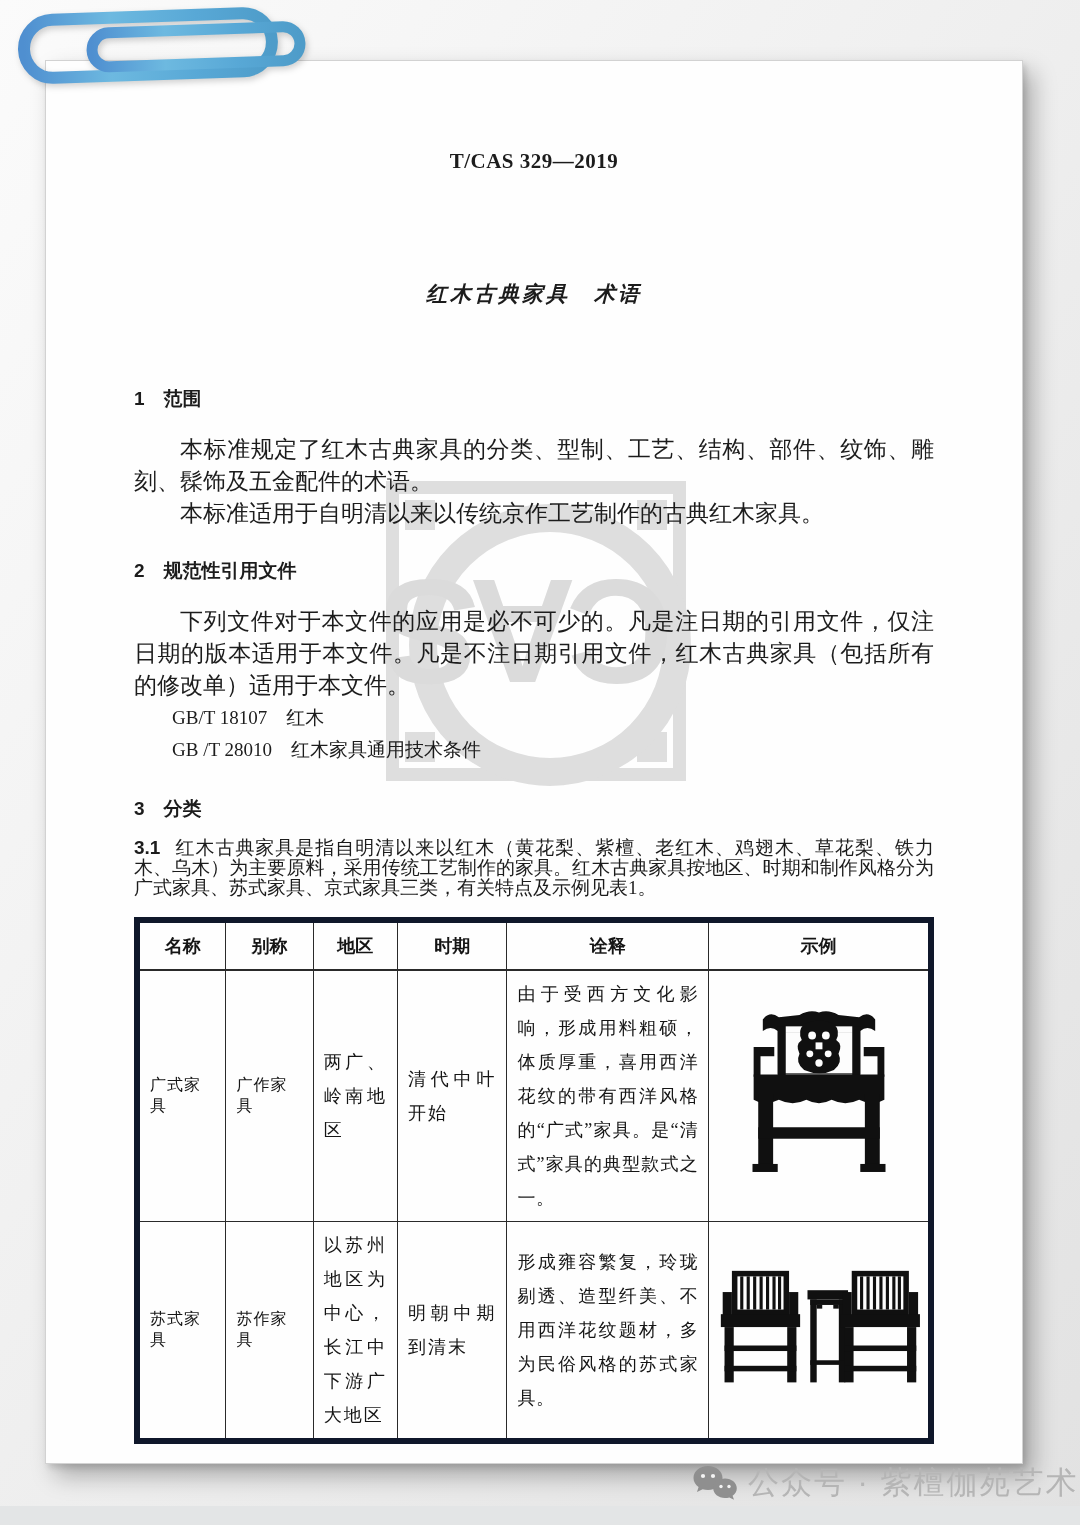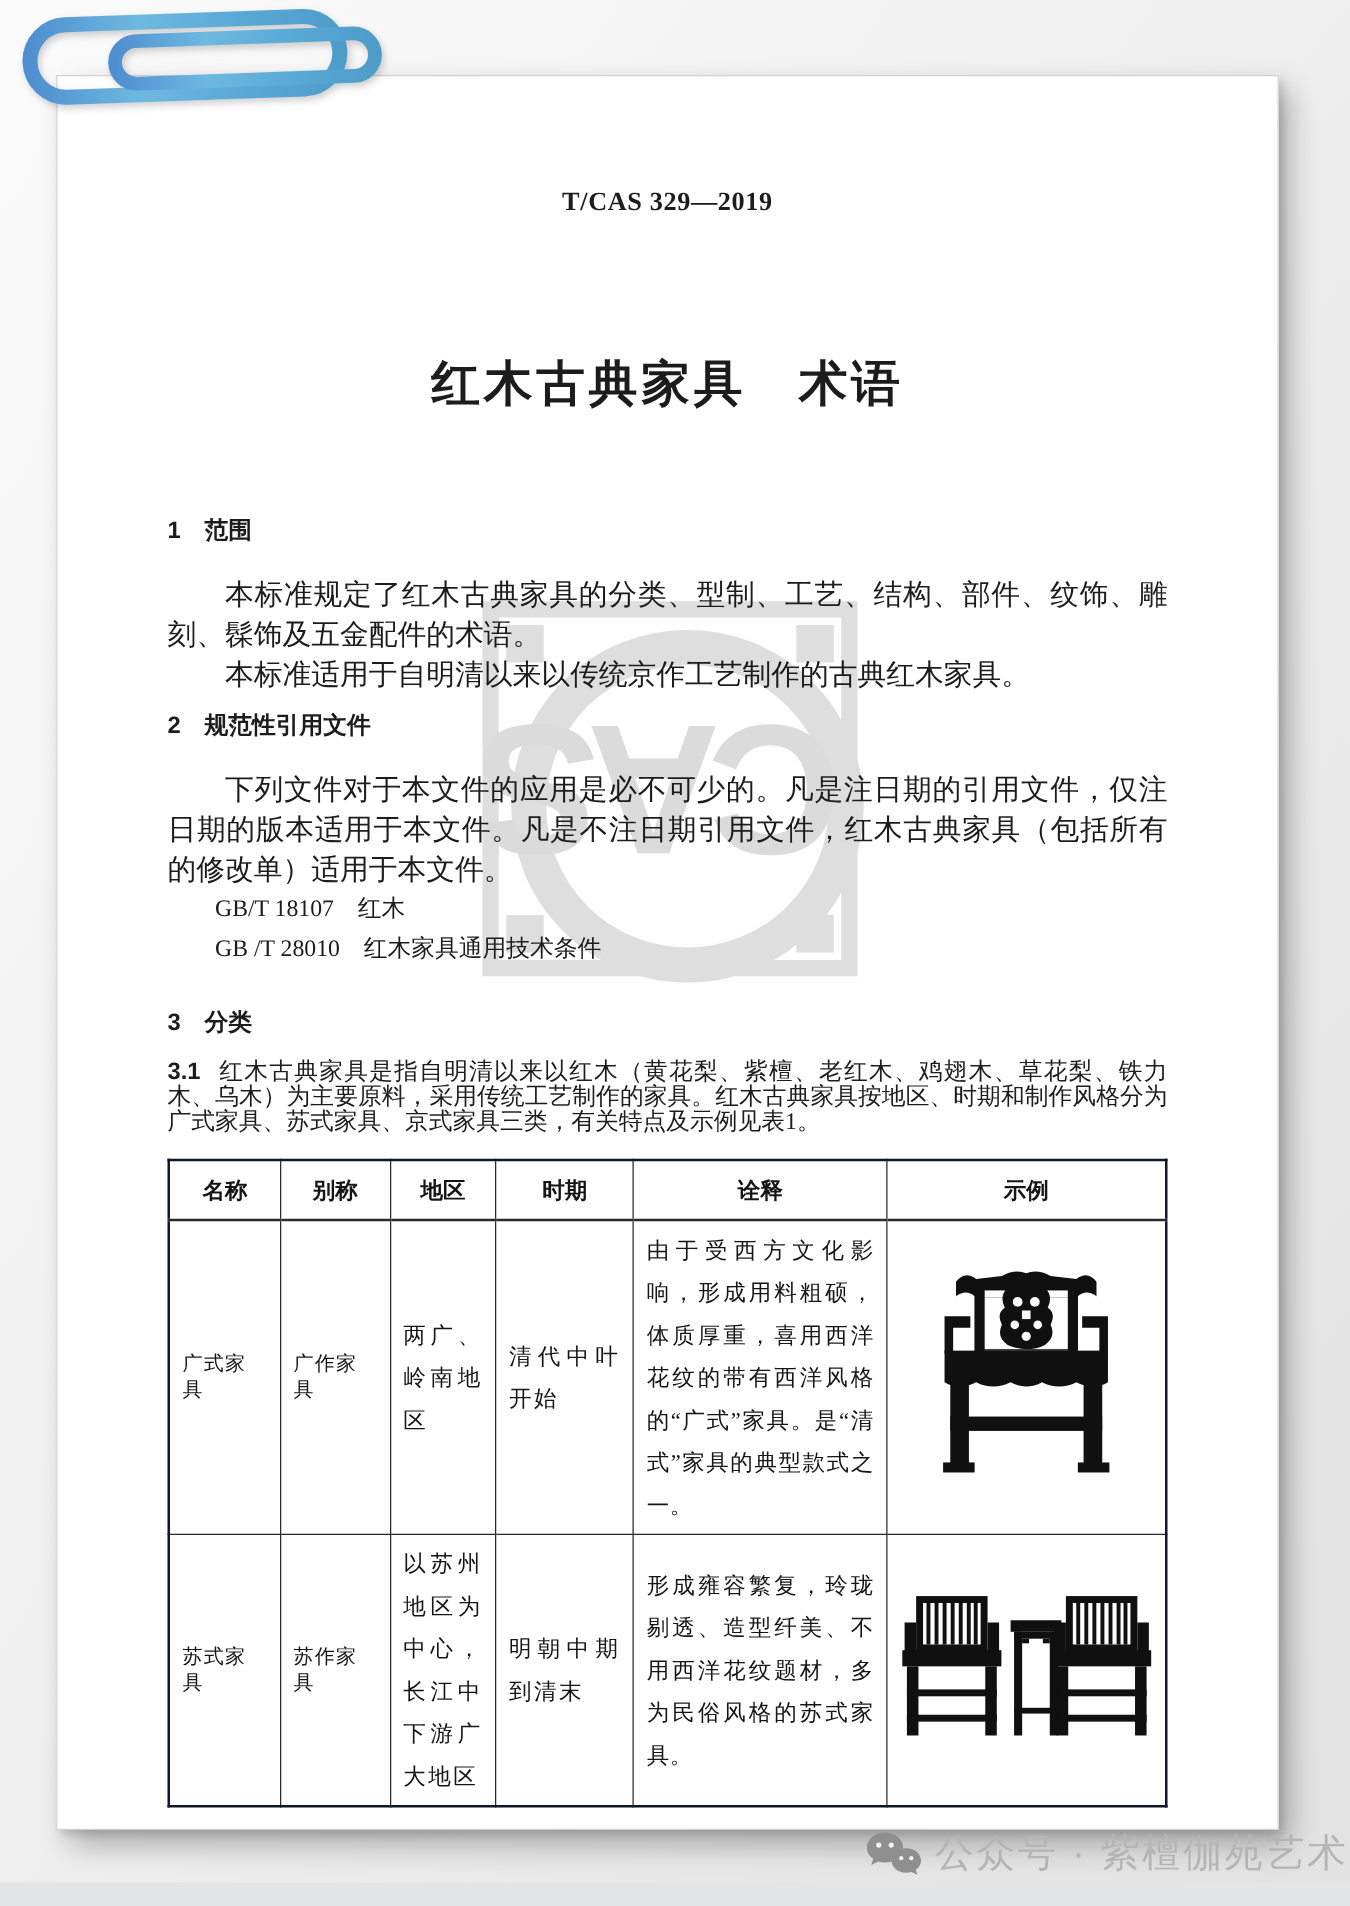--- a/index.html
+++ b/index.html
@@ -13,44 +13,44 @@
     position:absolute;left:45px;top:60px;width:976px;height:1402px;
     background:#fefefe;border:1px solid #d2d2d2;
     box-shadow:10px 12px 22px rgba(0,0,0,0.28), 3px 4px 6px rgba(0,0,0,0.12);
   }
   .content{position:relative;z-index:2;padding:0 88px;color:#1c1c1c;}
   .doc-code{
     margin-top:88px;text-align:center;font-weight:bold;font-size:21px;
     letter-spacing:0.5px;font-family:"Liberation Serif","DejaVu Serif",serif;
   }
   .doc-title{
-    margin:106px 0 0 0;text-align:center;font-size:39px;font-weight:bold;
-    letter-spacing:3px;font-family:"Liberation Sans","DejaVu Sans",sans-serif;
+    margin:106px 0 0 0;text-align:center;font-size:21px;font-weight:bold;
+    letter-spacing:3px;font-family:"Liberation Sans","DejaVu Sans",sans-serif;font-style:italic;
   }
   .sec-heading{
     font-size:19px;font-weight:bold;line-height:26px;margin:0;
     font-family:"Liberation Sans","DejaVu Sans",sans-serif;
   }
   .h-scope{margin-top:78px;}
-  .h-refs{margin-top:12px;}
+  .h-refs{margin-top:28px;}
   .h-class{margin-top:30px;}
   .para{font-size:23px;line-height:32px;margin:0;text-align:justify;}
   .indent{text-indent:2em;}
   .para-first{margin-top:22px;}
   .ref-line{font-size:19px;line-height:32px;margin:0;padding-left:2em;}
   .clause{margin-top:16px;font-size:19px;line-height:20px;text-align:justify;}
   .clause-num{font-weight:bold;font-family:"Liberation Sans","DejaVu Sans",sans-serif;margin-right:14px;}
   
   .tbl-caption{
     margin-top:32px;text-align:center;font-size:19px;font-weight:bold;
     font-family:"Liberation Sans","DejaVu Sans",sans-serif;
   }
   table.spec{
     margin-top:12px;width:100%;border-collapse:collapse;table-layout:fixed;
-    border:2px solid #0f172a;
+    border:6px solid #0f172a;
   }
   table.spec th,table.spec td{
     border:1.5px solid #2a2a2a;font-weight:normal;color:#151515;
     padding:6px 10px;vertical-align:middle;
   }
   table.spec th{
     font-size:18px;font-weight:bold;height:34px;text-align:center;
     font-family:"Liberation Sans","DejaVu Sans",sans-serif;border-bottom-width:2px;
   }
   td.c-name,td.c-alias{font-size:16px;text-align:left;letter-spacing:1px;}

